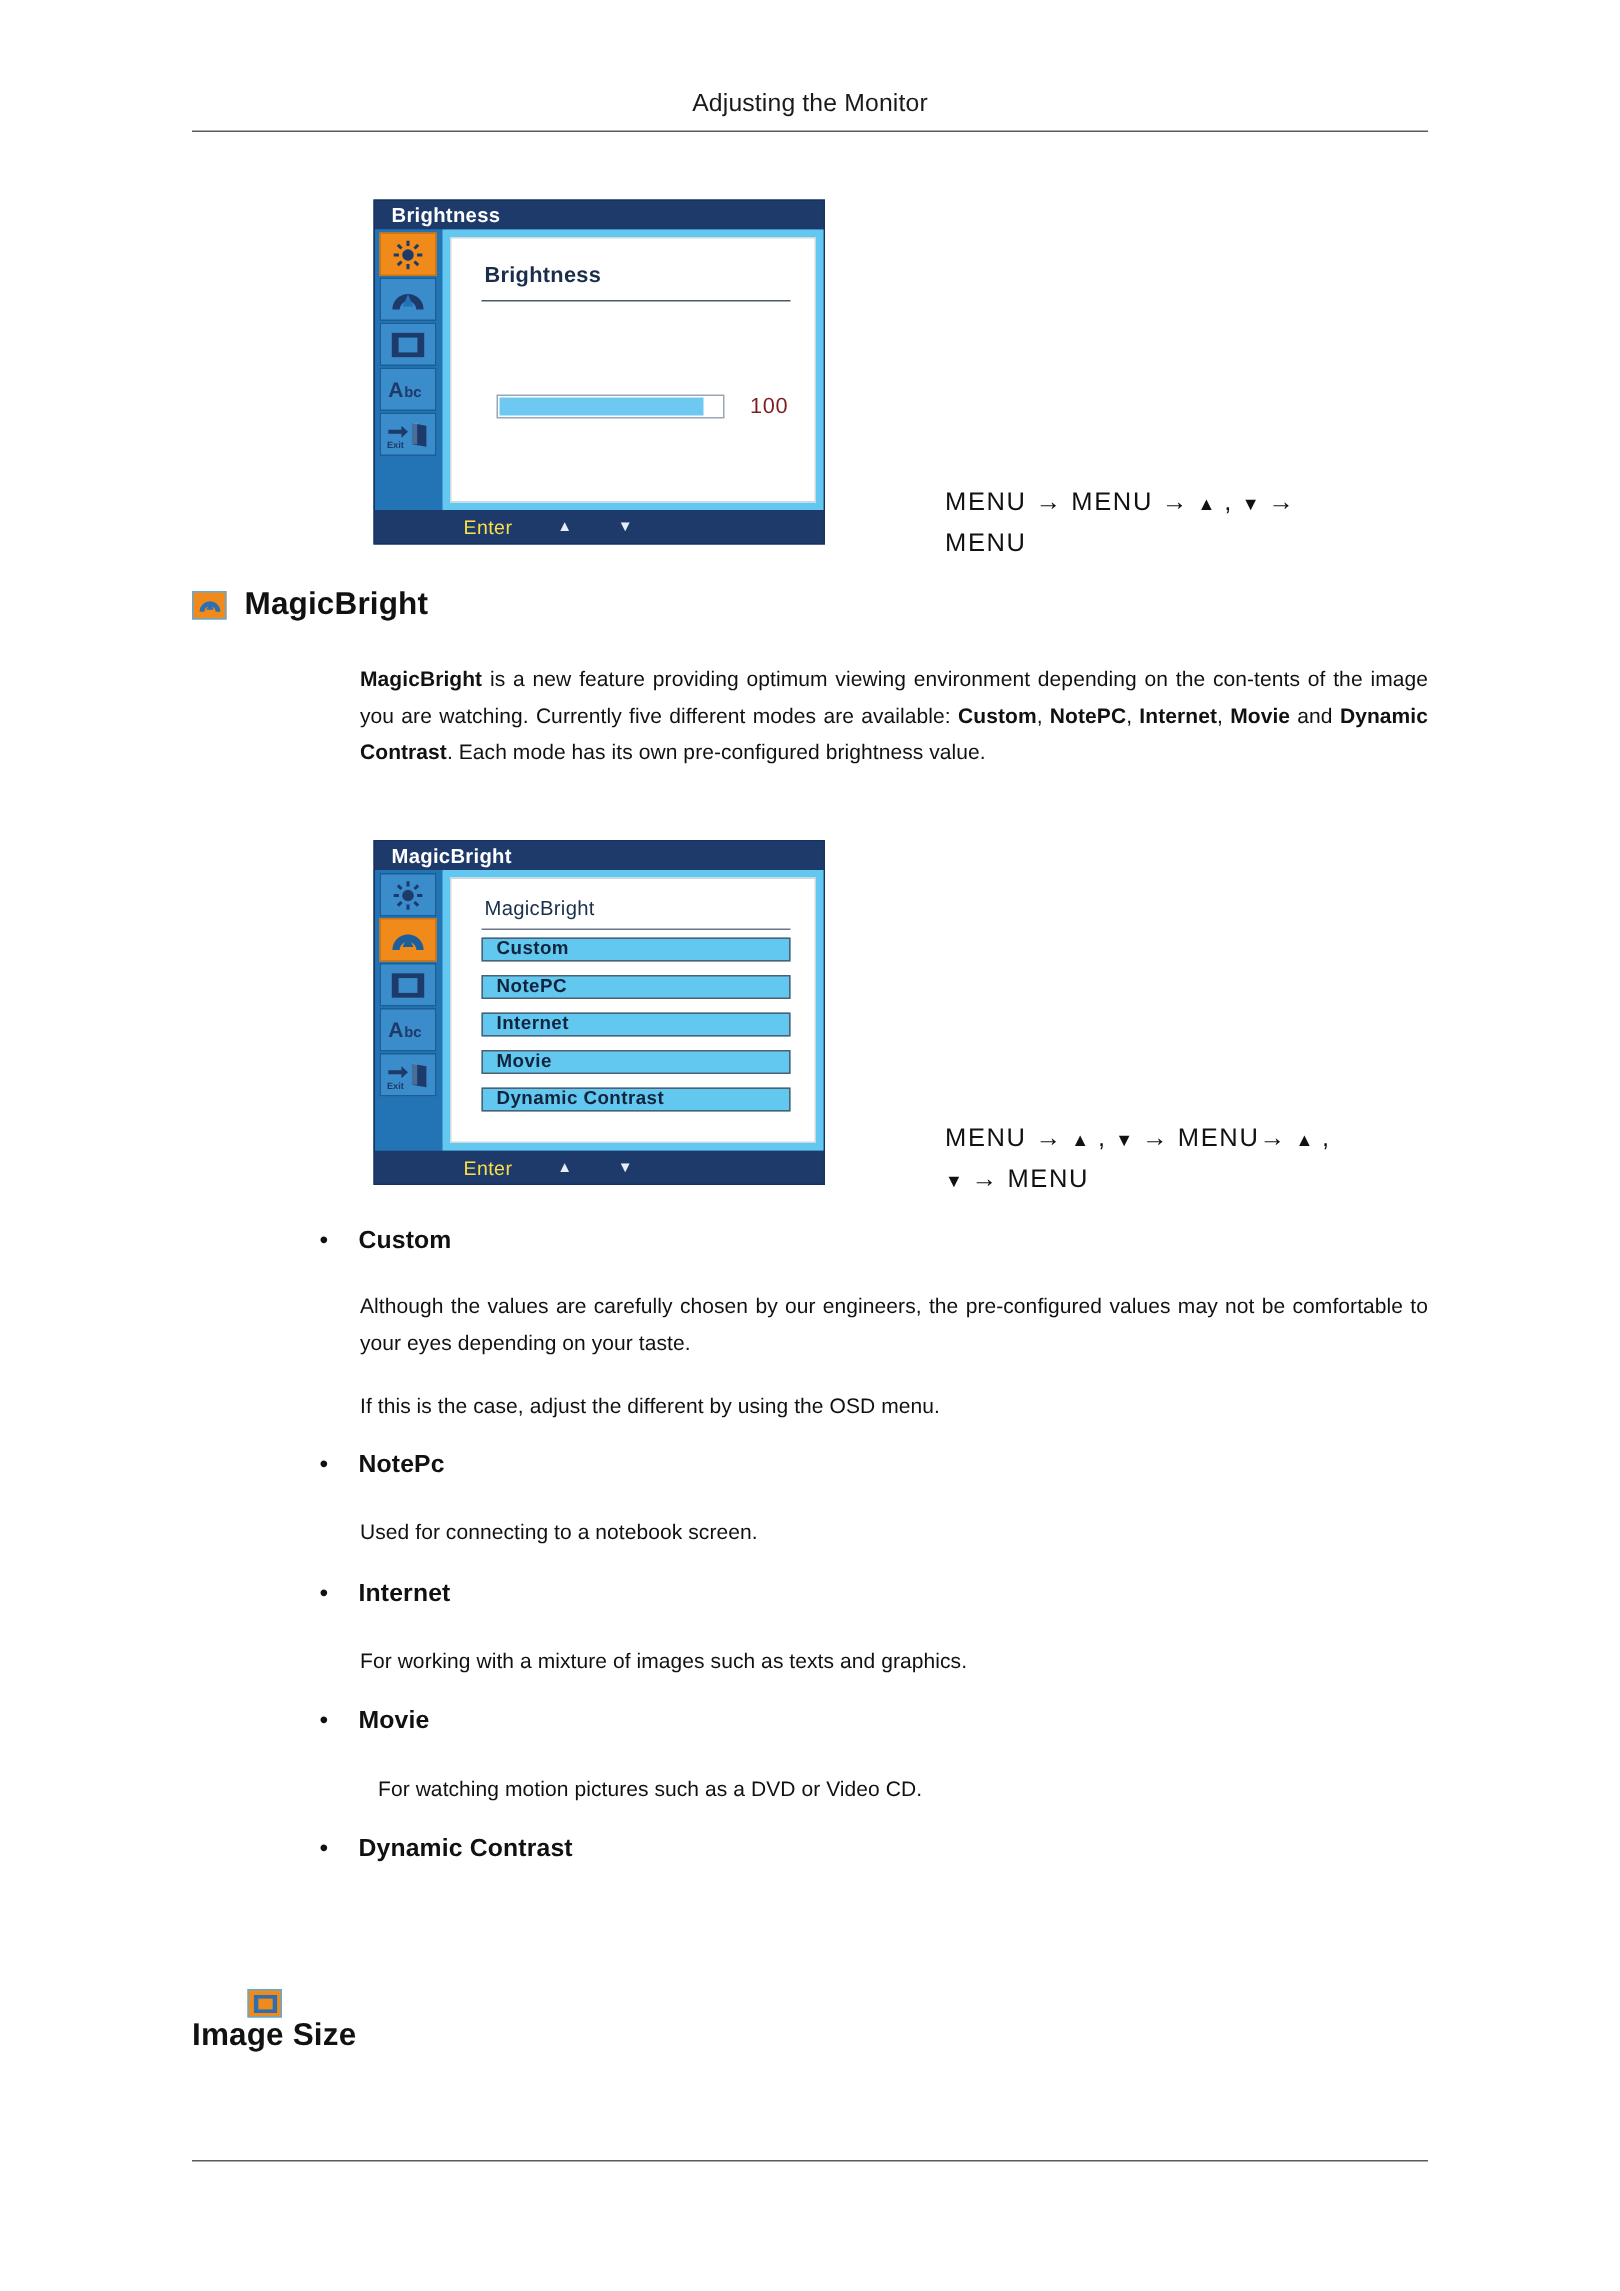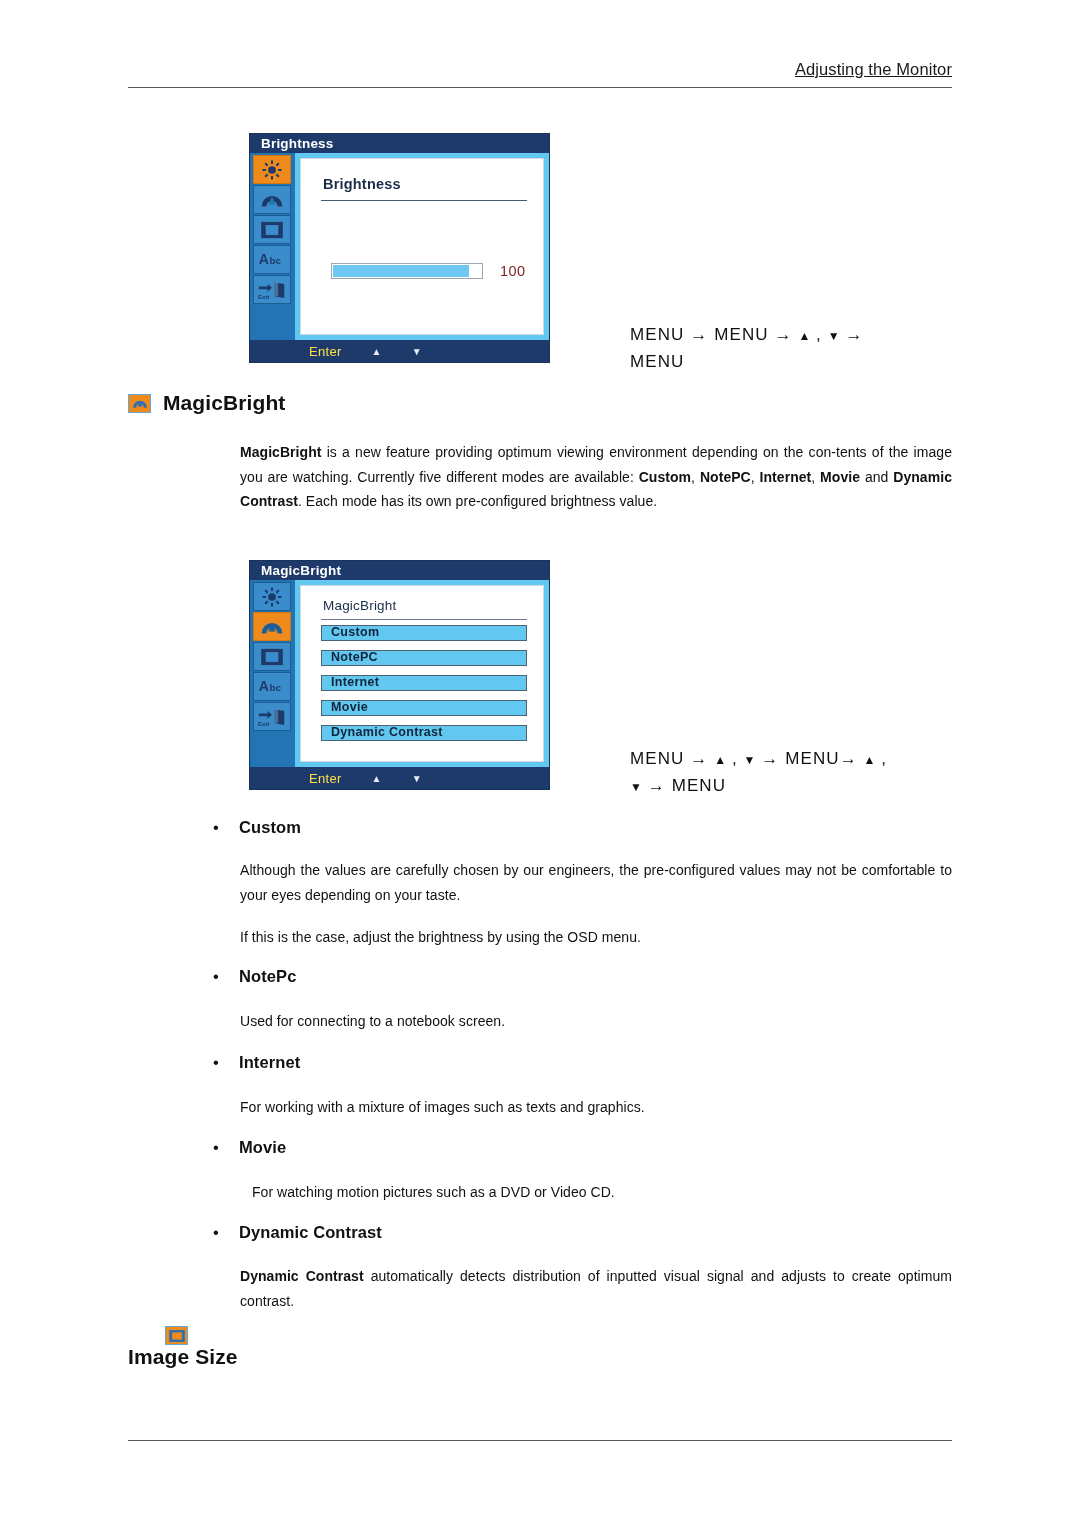--- a/index.html
+++ b/index.html
@@ -25,24 +25,23 @@
   
   .header-area {
     position: absolute;
     left: 128px;
     top: 60px;
     width: 824px;
   }
   .header-title {
     font-size: 16.5px;
     color: #1a1a1a;
-    text-align: right;
+    text-align: center;
     letter-spacing: 0.1px;
     padding-bottom: 8px;
-    text-decoration: underline;
   }
   .rule {
     width: 100%;
     height: 0;
     border-top: 1.6px solid #5a5a5a;
   }
   .footer-rule {
     position: absolute;
     left: 128px;
     top: 1440px;
@@ -450,42 +449,39 @@
     </div>
     <div>
       <span class="tri">▼</span><span> → MENU</span>
     </div>
   </div>
 
   <div class="bullet" style="top:818px;">
     <span class="dot">•</span><span>Custom</span>
   </div>
   <div class="para" style="top:858px;">Although the values are carefully chosen by our engineers, the pre-configured values may not be comfortable to your eyes depending on your taste.</div>
-  <div class="para nojust" style="top:925px;">If this is the case, adjust the brightness by using the OSD menu.</div>
+  <div class="para nojust" style="top:925px;">If this is the case, adjust the different by using the OSD menu.</div>
 
   <div class="bullet" style="top:967px;">
     <span class="dot">•</span><span>NotePc</span>
   </div>
   <div class="para nojust" style="top:1009px;">Used for connecting to a notebook screen.</div>
 
   <div class="bullet" style="top:1053px;">
     <span class="dot">•</span><span>Internet</span>
   </div>
   <div class="para nojust" style="top:1095px;">For working with a mixture of images such as texts and graphics.</div>
 
   <div class="bullet" style="top:1138px;">
     <span class="dot">•</span><span>Movie</span>
   </div>
   <div class="para nojust" style="top:1180px;margin-left:12px;">For watching motion pictures such as a DVD or Video CD.</div>
 
   <div class="bullet" style="top:1223px;">
     <span class="dot">•</span><span>Dynamic Contrast</span>
-  </div>
-  <div class="para" style="top:1264px;">
-    <b>Dynamic Contrast</b><span> automatically detects distribution of inputted visual signal and adjusts to create optimum contrast.</span>
   </div>
 
   <div class="section-head" style="top:1326px;flex-direction:column;">
     <span class="section-icon">
       <svg width="16" height="12" viewBox="0 0 26 20">
         <rect x="0" y="0" width="26" height="20" fill="#2e6fb0"></rect>
         <rect x="5" y="4" width="16" height="12" fill="#f08a1b"></rect>
       </svg>
     </span>
     <span class="section-title">Image Size</span>

